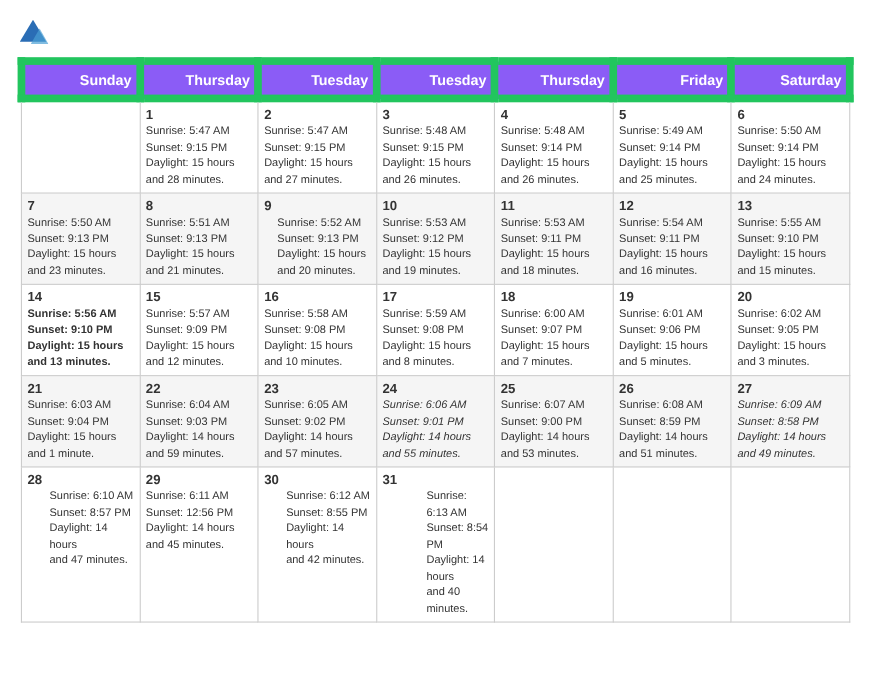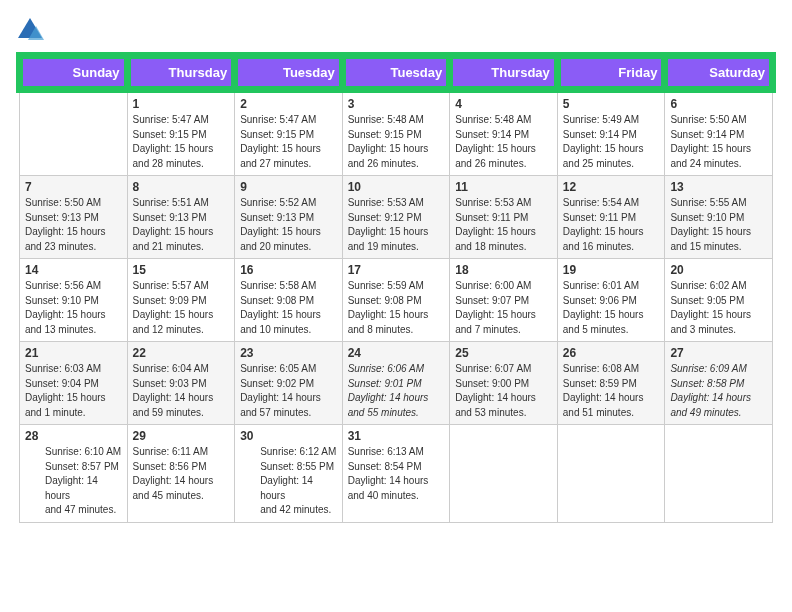--- a/index.html
+++ b/index.html
@@ -184,21 +184,21 @@
         </td>
         <td>
           <span class="day-number">8</span>
           <div class="day-info" style="white-space: pre-line;">Sunrise: 5:51 AM
 Sunset: 9:13 PM
 Daylight: 15 hours
 and 21 minutes.</div>
         </td>
         <td>
           <span class="day-number">9</span>
-          <div class="day-info" style="white-space: pre-line;">Sunrise: 5:52 AM
+          <div class="day-info" style="white-space: pre-line; margin-left: 12px;">Sunrise: 5:52 AM
 Sunset: 9:13 PM
 Daylight: 15 hours
 and 20 minutes.</div>
         </td>
         <td>
           <span class="day-number">10</span>
           <div class="day-info" style="white-space: pre-line;">Sunrise: 5:53 AM
 Sunset: 9:12 PM
 Daylight: 15 hours
 and 19 minutes.</div>
@@ -221,21 +221,21 @@
           <span class="day-number">13</span>
           <div class="day-info" style="white-space: pre-line;">Sunrise: 5:55 AM
 Sunset: 9:10 PM
 Daylight: 15 hours
 and 15 minutes.</div>
         </td>
       </tr>
       <tr>
         <td>
           <span class="day-number">14</span>
-          <div class="day-info" style="white-space: pre-line;">Sunrise: 5:56 AM
+          <div class="day-info" style="white-space: pre-line; font-weight: bold;">Sunrise: 5:56 AM
 Sunset: 9:10 PM
 Daylight: 15 hours
 and 13 minutes.</div>
         </td>
         <td>
           <span class="day-number">15</span>
           <div class="day-info" style="white-space: pre-line;">Sunrise: 5:57 AM
 Sunset: 9:09 PM
 Daylight: 15 hours
 and 12 minutes.</div>
@@ -331,34 +331,34 @@
         <td>
           <span class="day-number">28</span>
           <div class="day-info" style="white-space: pre-line; margin-left: 20px;">Sunrise: 6:10 AM
 Sunset: 8:57 PM
 Daylight: 14 hours
 and 47 minutes.</div>
         </td>
         <td>
           <span class="day-number">29</span>
           <div class="day-info" style="white-space: pre-line;">Sunrise: 6:11 AM
-Sunset: 8:56 PM
+Sunset: 12:56 PM
 Daylight: 14 hours
 and 45 minutes.</div>
         </td>
         <td>
           <span class="day-number">30</span>
           <div class="day-info" style="white-space: pre-line; margin-left: 20px;">Sunrise: 6:12 AM
 Sunset: 8:55 PM
 Daylight: 14 hours
 and 42 minutes.</div>
         </td>
         <td>
           <span class="day-number">31</span>
-          <div class="day-info" style="white-space: pre-line;">Sunrise: 6:13 AM
+          <div class="day-info" style="white-space: pre-line; margin-left: 40px;">Sunrise: 6:13 AM
 Sunset: 8:54 PM
 Daylight: 14 hours
 and 40 minutes.</div>
         </td>
         <td class="empty-cell"></td>
         <td class="empty-cell"></td>
         <td class="empty-cell"></td>
       </tr>
     </tbody>
 </table>

